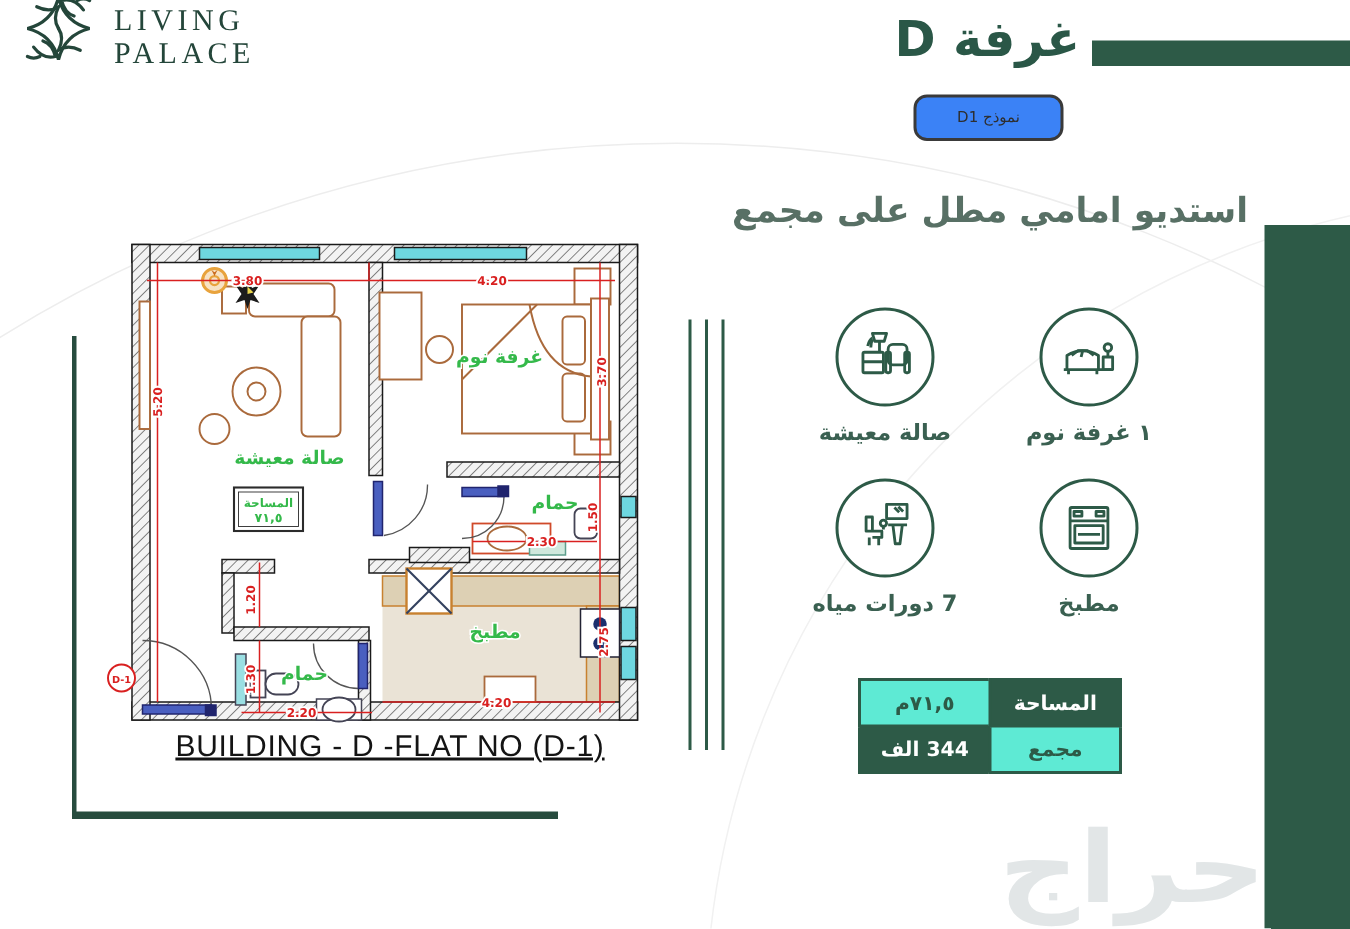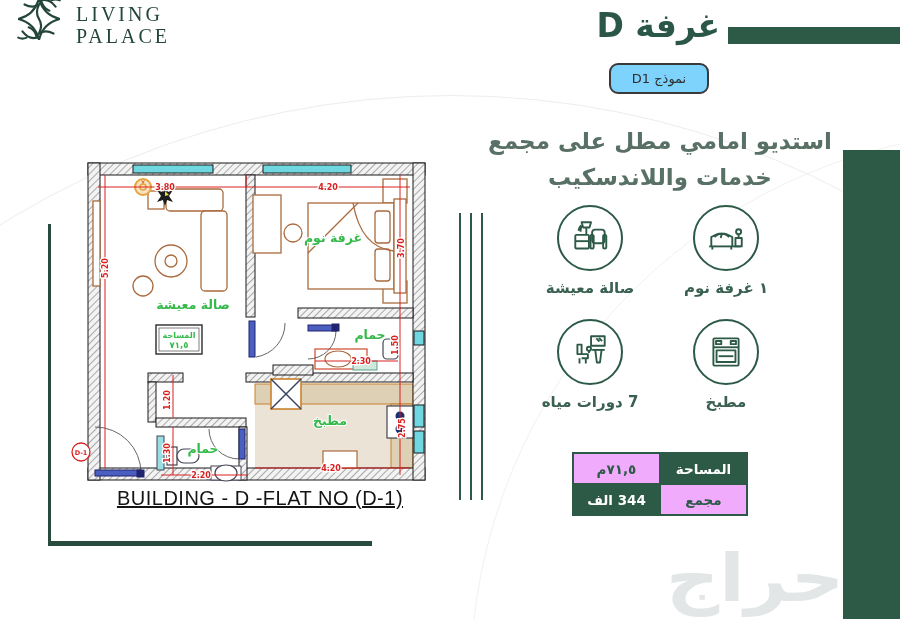--- a/index.html
+++ b/index.html
@@ -10,37 +10,37 @@
   .bg-arc{position:absolute;border:1px solid #ededed;border-radius:50%;z-index:0;}
   
   .logo-wrap{left:10px;top:-10px;z-index:2;display:flex;align-items:center;gap:8px;}
   .brand-text{font-family:"Liberation Serif",serif;color:#24463a;font-size:20px;
               letter-spacing:3px;line-height:1.08;padding-top:14px;}
   
   .title{right:180px;top:6px;z-index:2;font-size:33px;font-weight:bold;color:#2a5747;direction:rtl;}
   .title-bar{left:728px;top:27px;width:172px;height:17px;background:#2d5a47;z-index:2;}
   .model-badge{left:609px;top:63px;width:96px;height:27px;border:2px solid #3a3a3a;border-radius:9px;
                z-index:2;display:flex;align-items:center;justify-content:center;
-               font-size:13px;color:#2e2e2e;direction:rtl;background:#7dd3fc;}
+               font-size:10px;color:#2e2e2e;direction:rtl;background:#3b82f6;}
   .description{left:478px;top:124px;width:364px;z-index:2;text-align:center;direction:rtl;
                color:#587065;font-size:23px;font-weight:bold;line-height:1.55;}
   
   .features{left:522px;top:205px;width:272px;z-index:2;display:grid;
             grid-template-columns:1fr 1fr;grid-row-gap:22px;}
   .feature{display:flex;flex-direction:column;align-items:center;}
   .feature .ring{width:62px;height:62px;border:2.5px solid #2d5a47;border-radius:50%;
                  display:flex;align-items:center;justify-content:center;background:#fff;}
   .feature .flabel{margin-top:8px;font-size:15px;font-weight:bold;color:#3a6051;direction:rtl;white-space:nowrap;}
   
   .summary{left:572px;top:452px;width:176px;z-index:2;border-collapse:collapse;direction:rtl;
            border:2px solid #2d5a47;}
   .summary td{width:50%;height:27px;text-align:center;font-size:13.5px;font-weight:bold;
               border:2px solid #2d5a47;}
   .cell-green{background:#2d5a47;color:#ffffff;}
-  .cell-white{background:#f0abfc;color:#2d5a47;}
+  .cell-white{background:#5eead4;color:#2d5a47;}
   
   .left-bracket-v{left:48px;top:224px;width:3px;height:322px;background:#274c3e;z-index:1;}
   .left-bracket-h{left:48px;top:541px;width:324px;height:5px;background:#274c3e;z-index:1;}
   .vline{top:213px;width:2px;height:287px;background:#2d5a47;z-index:1;}
   .right-bar{left:843px;top:150px;width:57px;height:469px;background:#2d5a47;z-index:1;}
   
   .plan{left:53px;top:153px;z-index:2;}
   .plan-caption{left:85px;top:487px;width:350px;z-index:2;text-align:center;
                 font-family:Liberation Sans, sans-serif;font-size:20px;color:#141414;
                 text-decoration:underline;letter-spacing:.5px;}
@@ -75,21 +75,20 @@
     <div>PALACE</div>
   </div>
 </div>
 
 <div class="abs title">غرفة D</div>
 <div class="abs title-bar"></div>
 <div class="abs model-badge">نموذج D1</div>
 
 <div class="abs description">
   <div>استديو امامي مطل على مجمع</div>
-  <div>خدمات واللاندسكيب</div>
 </div>
 
 <div class="abs features">
   <div class="feature">
     <div class="ring">
       <svg width="42" height="42" viewBox="0 0 40 40" fill="none" stroke="#2d5a47" stroke-width="1.8" stroke-linejoin="round">
         <path d="M12,5 h9 l-1.5,5 h-6 z"></path>
           <line x1="16.5" y1="10" x2="16.5" y2="17"></line>
         <rect x="6" y="17" width="13" height="13" rx="1"></rect>
           <line x1="6" y1="23" x2="19" y2="23"></line>

